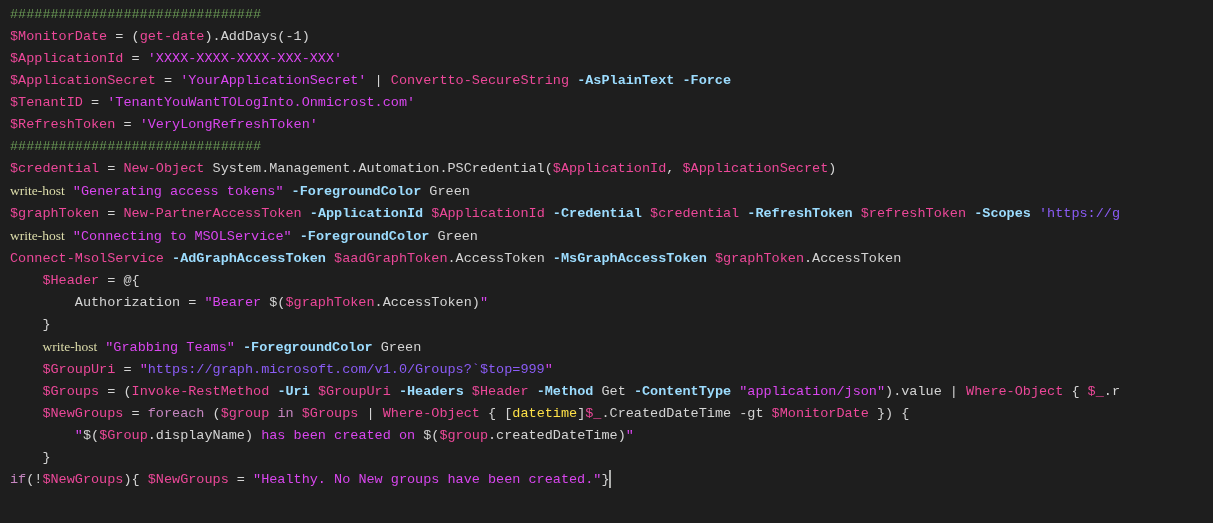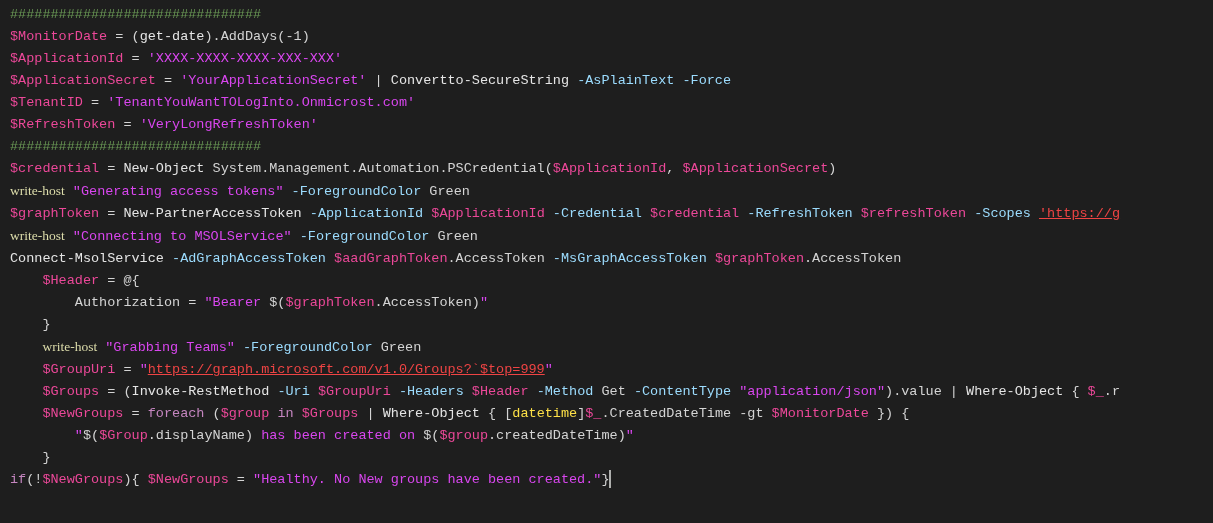--- a/index.html
+++ b/index.html
@@ -14,24 +14,24 @@
   }
   .editor {
     padding: 4px 10px 10px 10px;
     white-space: pre;
   }
   .line { white-space: pre; }
   .c-comment  { color: #6a9955; }
   .c-var      { color: #ec4899; }
   .c-op       { color: #d4d4d4; }
   .c-string   { color: #d946ef; }
-  .c-string-u { color: #ef4444; text-decoration: underline; }
+  .c-string-u { color: #8b5cf6; }
   .c-cmdlet   { color: #dcdcaa; font-family: Liberation Serif, serif; }
-  .c-cmd      { color: #e5e5e5; }
-  .c-param    { color: #9cdcfe; }
+  .c-cmd      { color: #ec4899; }
+  .c-param    { color: #9cdcfe; font-weight: bold; }
   .c-type     { color: #fde047; }
   .c-kw       { color: #c586c0; }
   .c-default  { color: #d4d4d4; }
   .cursor-box {
     display:inline-block;
     border:1px solid #aeafad;
     width:0px;
     height:16px;
     vertical-align:middle;
     margin-left:-1px;

